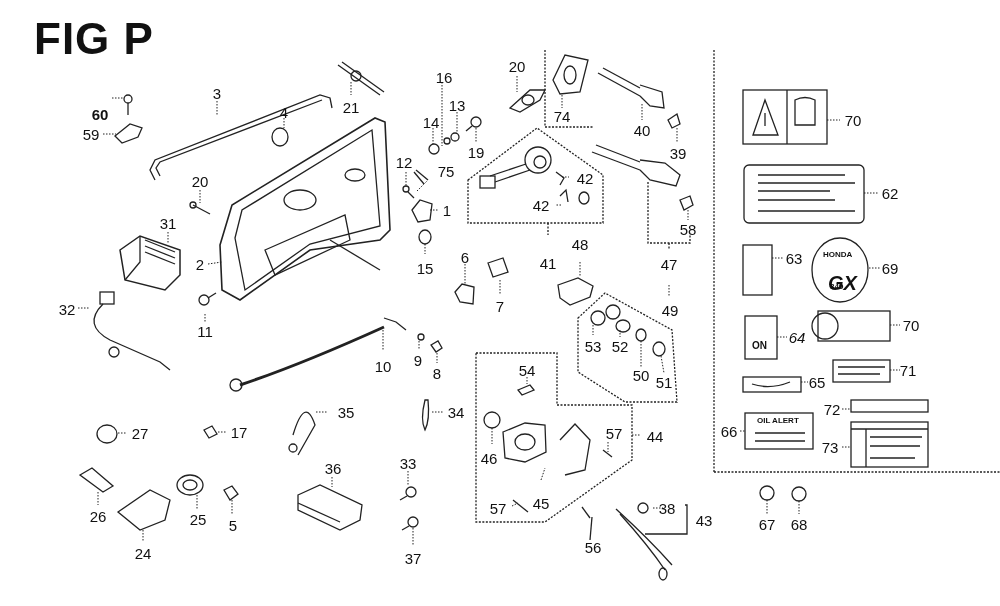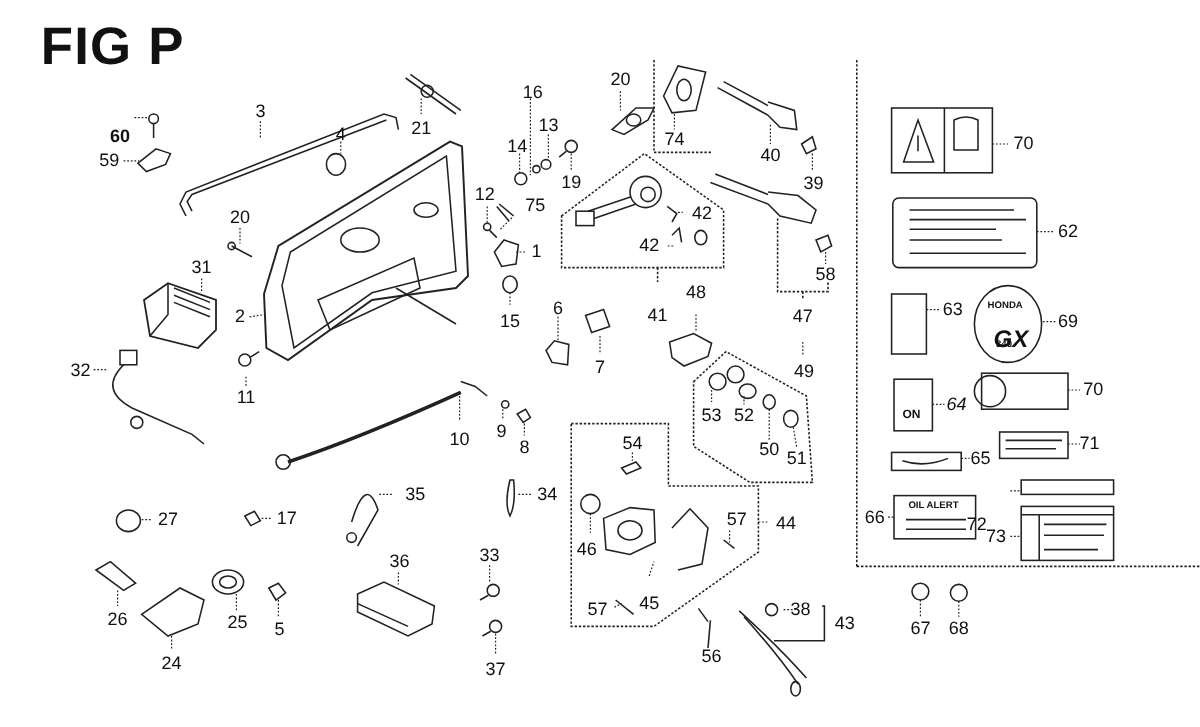--- a/index.html
+++ b/index.html
@@ -485,16 +485,16 @@
 <span class="lbl" style="left:704px;top:520px;">43</span>
 <span class="lbl" style="left:853px;top:120px;">70</span>
 <span class="lbl" style="left:890px;top:193px;">62</span>
 <span class="lbl" style="left:794px;top:258px;">63</span>
 <span class="lbl" style="left:890px;top:268px;">69</span>
 <span class="lbl" style="left:797px;top:337px;font-style:italic;">64</span>
 <span class="lbl" style="left:911px;top:325px;">70</span>
 <span class="lbl" style="left:908px;top:370px;">71</span>
 <span class="lbl" style="left:817px;top:382px;">65</span>
 <span class="lbl" style="left:729px;top:431px;">66</span>
-<span class="lbl" style="left:814px;top:409px;margin-top:28px;">72</span>
+<span class="lbl" style="left:832px;top:409px;">72</span>
 <span class="lbl" style="left:830px;top:447px;">73</span>
 <span class="lbl" style="left:767px;top:524px;">67</span>
 <span class="lbl" style="left:799px;top:524px;">68</span>
 
 </body></html>

